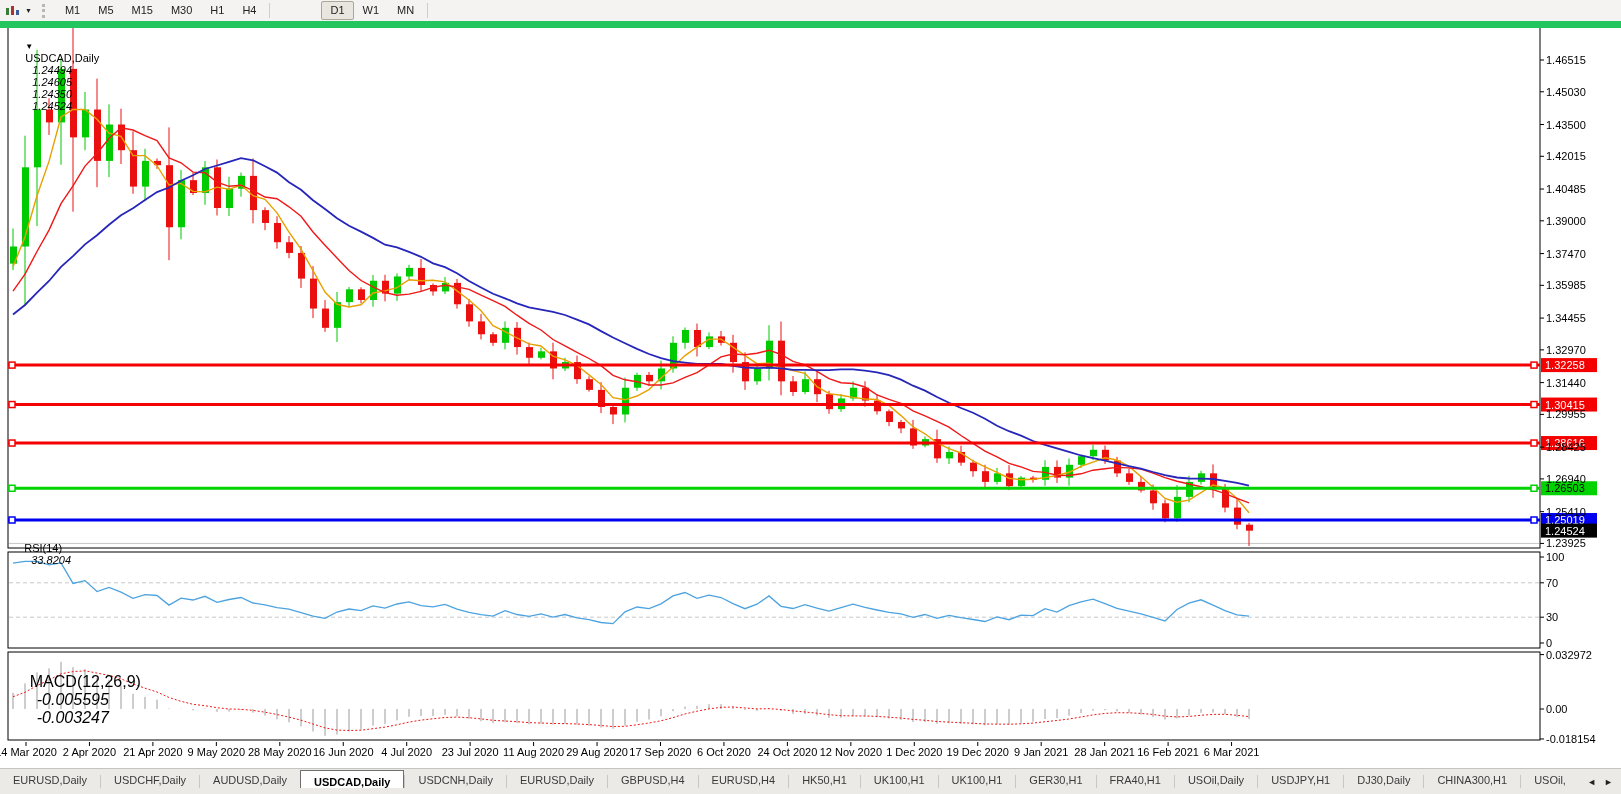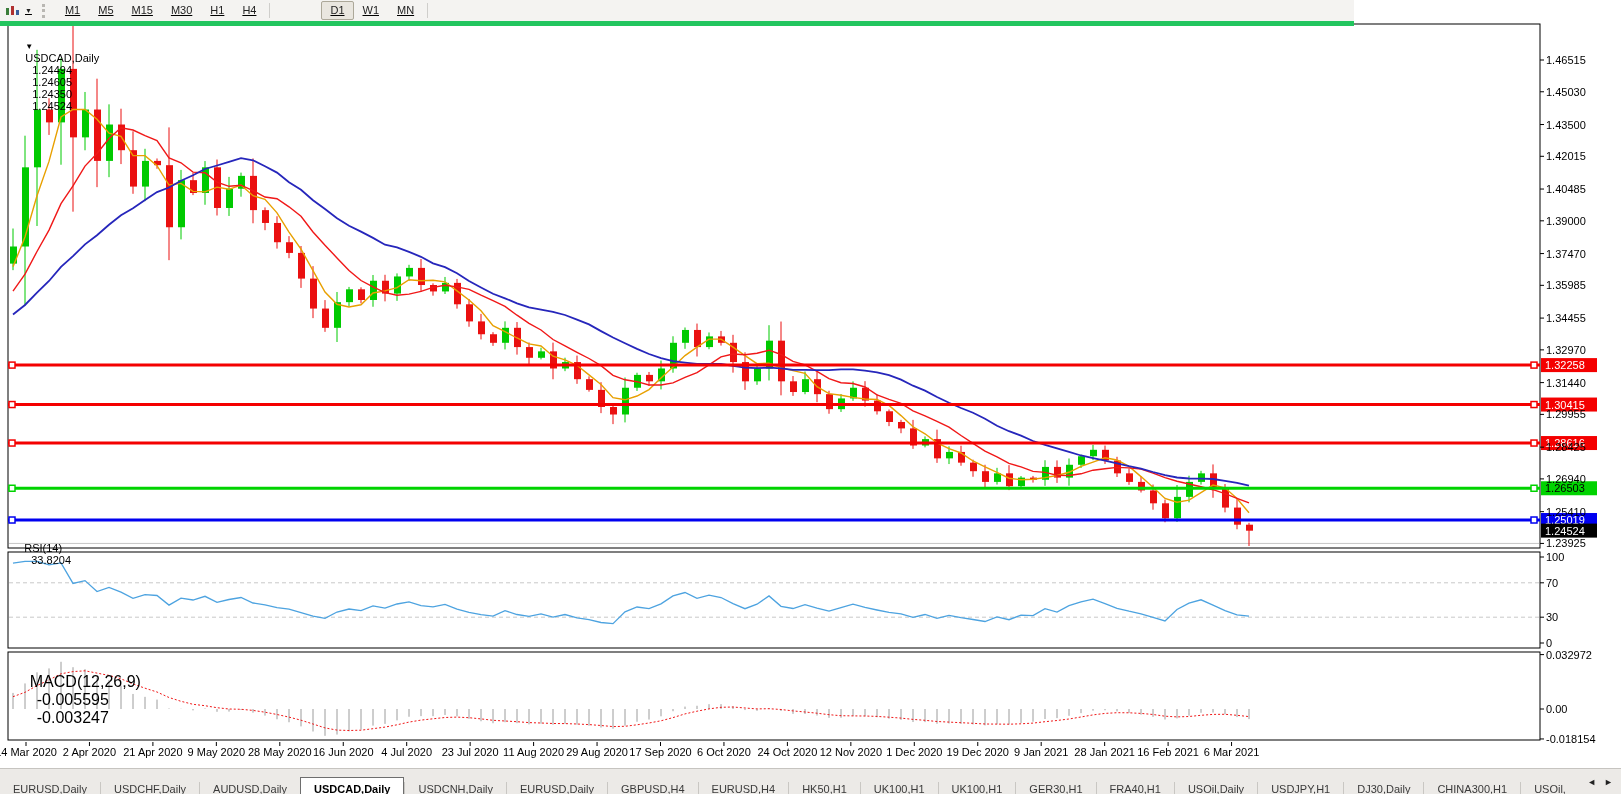--- a/index.html
+++ b/index.html
@@ -1,34 +1,34 @@
 <!DOCTYPE html>
 <html><head>
 <meta charset="utf-8">
 <style>
   html,body{margin:0;padding:0;background:#fff;width:1621px;height:794px;overflow:hidden;
     font-family:"Liberation Sans",sans-serif;-webkit-font-smoothing:none;}
   #stage{position:relative;width:1621px;height:794px;background:#fff;}
   
-  #toolbar{position:absolute;left:0;top:0;width:1354px;height:21px;background:#f4f3f1;
-    border-bottom:5px solid #22c55e;display:flex;align-items:center;gap:2px;z-index:5;text-decoration:underline;}
+  #toolbar{position:absolute;left:0;top:0;width:1621px;height:21px;background:#f4f3f1;
+    border-bottom:7px solid #22c55e;display:flex;align-items:center;gap:2px;z-index:5;}
   .tb-icon{width:20px;height:16px;margin-left:3px;display:flex;align-items:center;justify-content:center;}
   .tb-caret{font-size:7px;color:#222;margin-right:4px;}
   .grip{width:3px;height:14px;border-left:3px dotted #b9b7b3;margin:0 6px 0 4px;}
   .tf-btn{font-size:11px;color:#222;padding:2px 8px;border:1px solid transparent;border-radius:2px;
     line-height:13px;cursor:default;}
   .tf-btn.active{background:#e9e6df;border:1px solid #aca899;margin-left:47px;}
   .tb-sep{width:1px;height:15px;background:#cfcecb;margin:0 4px;}
   
   .flabel{position:absolute;font-size:11px;color:#000;white-space:pre;z-index:4;}
   #chart-title{left:13px;top:28px;}
   #chart-title .tri{font-size:8px;vertical-align:1px;margin-right:4px;}
   #rsi-label{left:12px;top:530px;font-size:11px;}
   #macd-label{left:12px;top:655px;font-size:16px;}
-  .sp{margin-left:7px;}
+  .sp{margin-left:7px;font-style:italic;}
   
   #tabbar{position:absolute;left:0;top:768px;width:1621px;height:26px;background:#eceae7;
     border-top:1px solid #c6c4c0;display:flex;align-items:stretch;z-index:5;}
   .tab{font-size:11px;color:#3a3a3a;padding:5px 13px 0 13px;white-space:nowrap;cursor:default;}
   .tab.active{background:#ffffff;border:1px solid #6e6e6e;border-bottom:none;font-weight:bold;color:#000;margin-top:1px;}
   .tabsep{width:1px;background:#c9c7c3;height:13px;margin-top:6px;}
   #tab-scroll{margin-left:auto;display:flex;align-items:center;gap:8px;padding-right:8px;}
   #tab-scroll span{font-size:9px;color:#222;}
   svg{position:absolute;left:0;top:0;z-index:1;}
   text{font-family:"Liberation Sans",sans-serif;}
@@ -751,21 +751,21 @@
     <span>RSI(14)</span>
     <span class="sp">33.8204</span>
   </div>
   <div id="macd-label" class="flabel">
     <span>MACD(12,26,9)</span>
     <span class="sp">-0.005595</span>
     <span class="sp">-0.003247</span>
   </div>
 
   <div id="tabbar">
-    <span id="tabs-holder" style="display:flex;align-items:flex-end;">
+    <span id="tabs-holder" style="display:flex;align-items:flex-start;">
         <span class="tab">EURUSD,Daily</span>
         <span class="tabsep"></span>
         <span class="tab">USDCHF,Daily</span>
         <span class="tabsep"></span>
         <span class="tab">AUDUSD,Daily</span>
         <span class="tab active">USDCAD,Daily</span>
         <span class="tabsep"></span>
         <span class="tab">USDCNH,Daily</span>
         <span class="tabsep"></span>
         <span class="tab">EURUSD,Daily</span>

